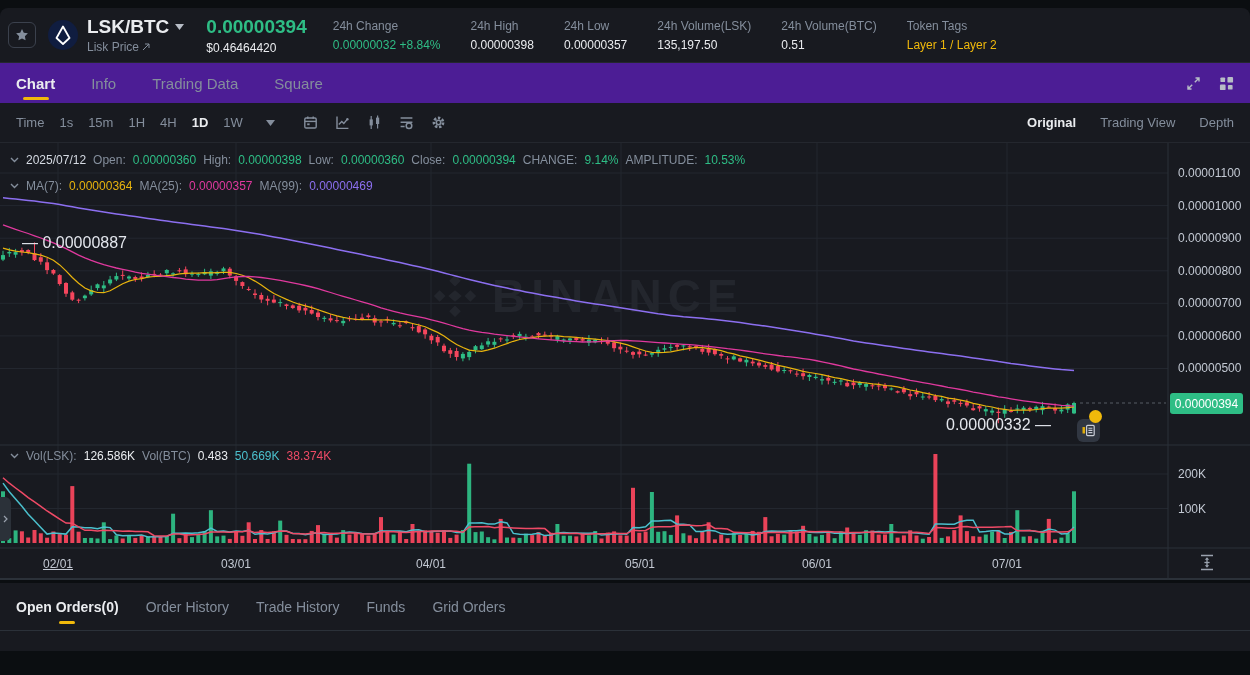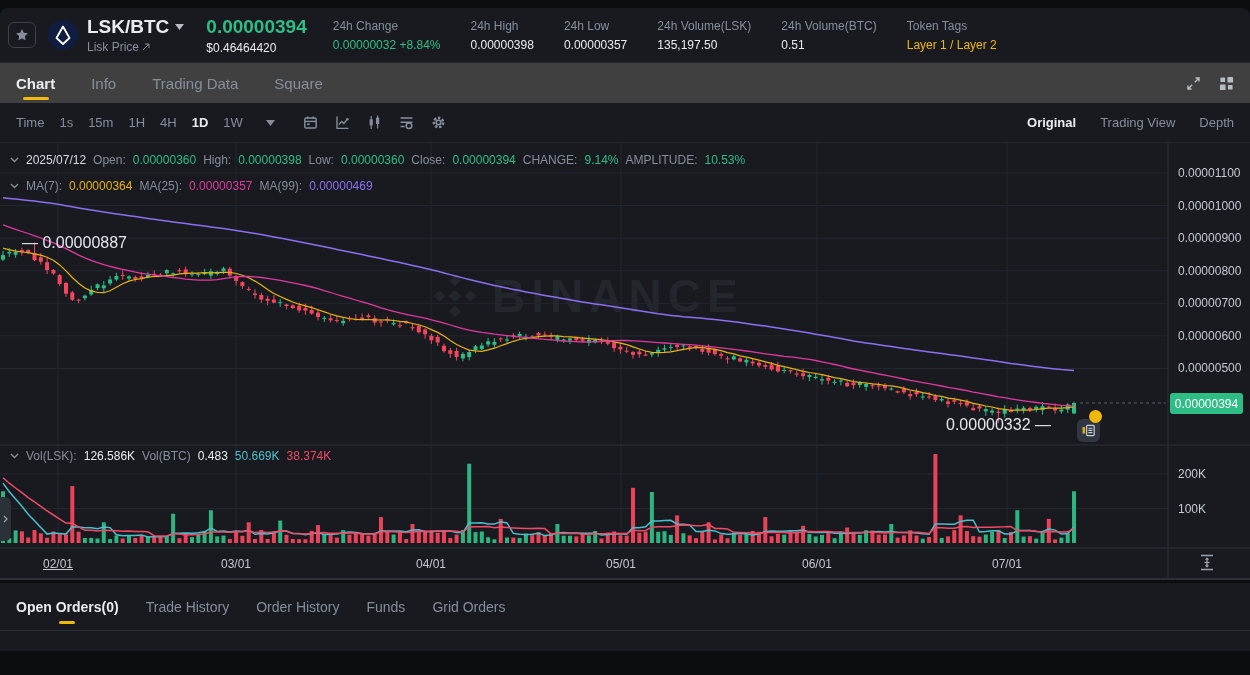--- a/index.html
+++ b/index.html
@@ -22,21 +22,21 @@
   .last-price { font-size:19px; font-weight:700; color:#2ebd85; }
   .usd-price { font-size:12px; color:#eaecef; margin-top:3px; }
   .hdr-stats { display:flex; margin-left:26px; gap:30px; }
   .stat { display:flex; flex-direction:column; gap:5px; }
   .stat .lbl { font-size:12px; color:#848e9c; white-space:nowrap; }
   .stat .val { font-size:12px; color:#eaecef; white-space:nowrap; }
   .stat .val.green { color:#2ebd85; }
   .stat .val.yellow { color:#f0b90b; cursor:pointer; }
 
   
-  .nav-tabs { position:absolute; top:63px; left:0; width:1250px; height:40px; background:#404040;
+  .nav-tabs { position:absolute; top:63px; left:0; width:1250px; height:40px; background:#4c1d95;
     display:flex; align-items:center; padding:0 16px; gap:36px; }
   .nav-tab { font-size:15px; color:#848e9c; cursor:pointer; position:relative; height:100%;
     display:flex; align-items:center; }
   .nav-tab.active { color:#eaecef; font-weight:700; }
   .nav-tab.active::after { content:""; position:absolute; left:50%; transform:translateX(-50%);
     bottom:3px; width:26px; height:3px; background:#f0b90b; border-radius:2px; }
   .nav-right { margin-left:auto; display:flex; gap:18px; align-items:center; }
   .icon-btn { cursor:pointer; display:flex; align-items:center; }
 
   
@@ -861,28 +861,28 @@
         <div class="axis-label" style="left: 1178px; top: 88px;">0.00000900</div>
         <div class="axis-label" style="left: 1178px; top: 121px;">0.00000800</div>
         <div class="axis-label" style="left: 1178px; top: 153px;">0.00000700</div>
         <div class="axis-label" style="left: 1178px; top: 186px;">0.00000600</div>
         <div class="axis-label" style="left: 1178px; top: 218px;">0.00000500</div>
         <div class="axis-label" style="left: 1178px; top: 324px;">200K</div>
         <div class="axis-label" style="left: 1178px; top: 359px;">100K</div>
         <div class="axis-label" style="left: 38px; top: 414px; width: 40px; text-align: center; text-decoration: underline;">02/01</div>
         <div class="axis-label" style="left: 216px; top: 414px; width: 40px; text-align: center;">03/01</div>
         <div class="axis-label" style="left: 411px; top: 414px; width: 40px; text-align: center;">04/01</div>
-        <div class="axis-label" style="left: 601px; top: 414px; width: 40px; text-align: center;">05/01</div>
+        <div class="axis-label" style="left: 620px; top: 414px; width: 40px; text-align: center;">05/01</div>
         <div class="axis-label" style="left: 797px; top: 414px; width: 40px; text-align: center;">06/01</div>
         <div class="axis-label" style="left: 987px; top: 414px; width: 40px; text-align: center;">07/01</div>
       </div>
   </div>
 
   <div class="bottom-panel">
     <div class="bottom-tabs">
       <div class="btab active">Open Orders(0)</div>
+      <div class="btab">Order History</div>
       <div class="btab">Trade History</div>
-      <div class="btab">Order History</div>
       <div class="btab">Funds</div>
       <div class="btab">Grid Orders</div>
     </div>
   </div>
 </div>
 
 </body></html>

